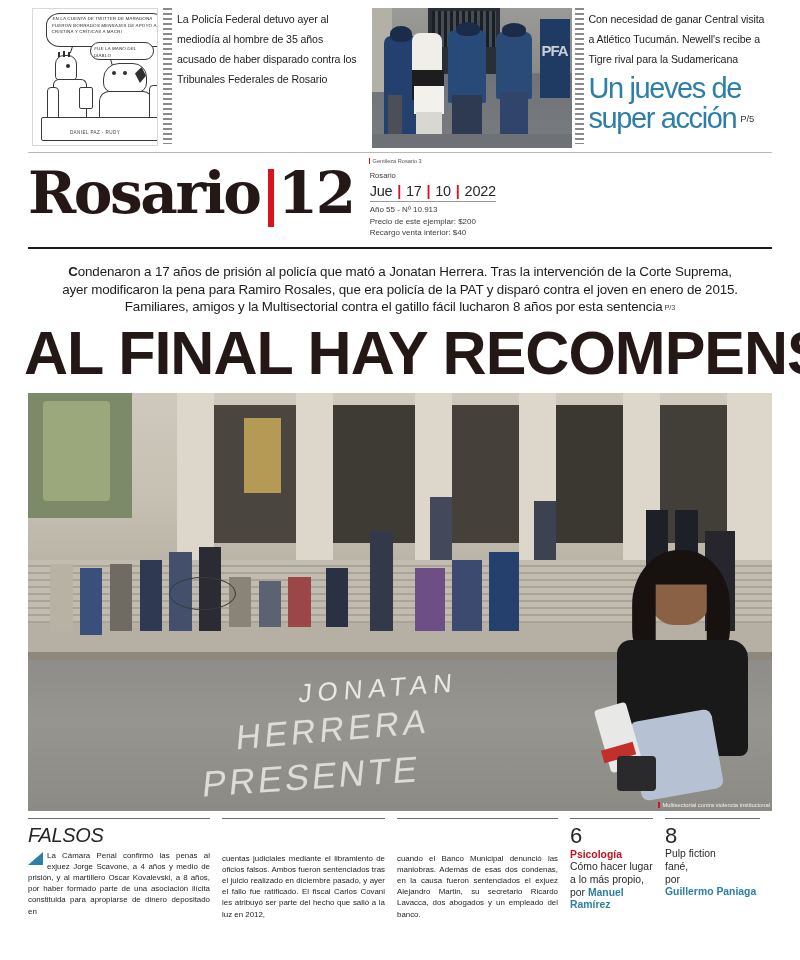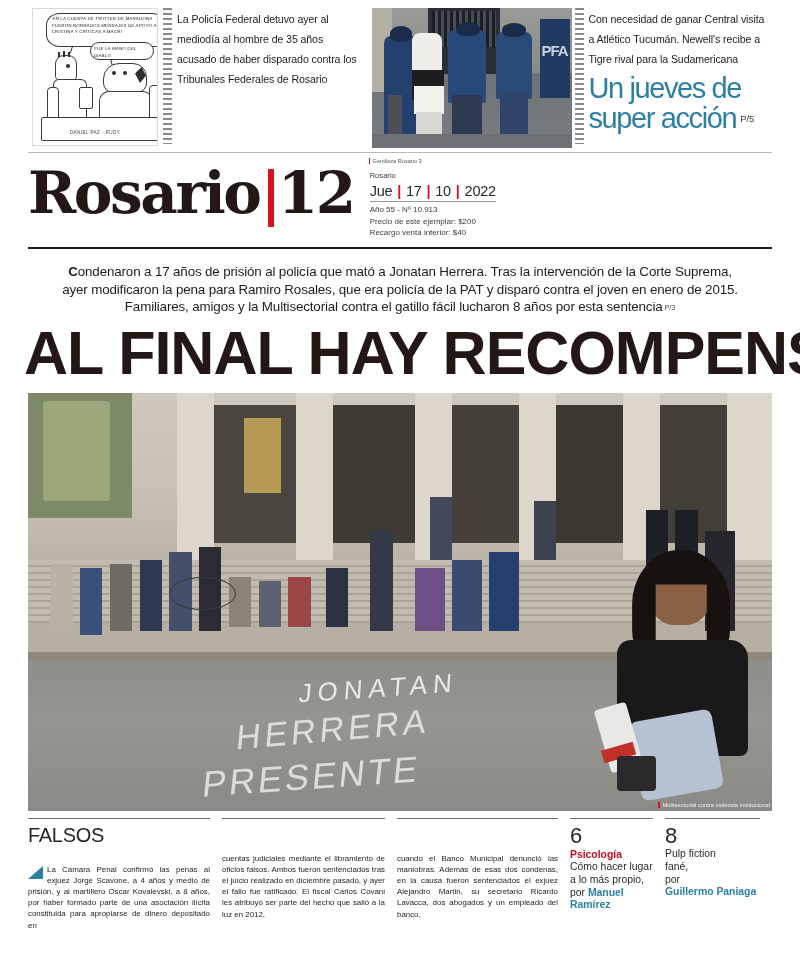--- a/index.html
+++ b/index.html
@@ -111,21 +111,21 @@
   
   .footer { display:flex; margin:7px 28px 0 28px; }
   .fcol { padding-right:12px; }
   .fcol .top-rule { height:1.3px; background:#6d6d6d; margin-bottom:5px; }
   .fcol-a { flex:0 0 194px; }
   .fcol-b { flex:0 0 175px; }
   .fcol-c { flex:0 0 173px; }
   .fcol-d { flex:0 0 95px; }
   .fcol-e { flex:0 0 95px; padding-right:0; }
 
-  .sect-title { font-size:20px; line-height:23px; color:#262626; font-weight:400; letter-spacing:-.3px; margin-bottom:17px; }
+  .sect-title { font-size:20px; line-height:23px; color:#262626; font-weight:400; letter-spacing:-.3px; margin-bottom:3px;font-style:italic; }
   .body-txt { font-size:7.9px; line-height:11.1px; color:#232323; text-align:justify; }
   .tri { float:left; width:0; height:0; margin:2px 4px 0 0;
     border-left:15px solid transparent; border-bottom:13px solid #2c7fa6; }
 
   .num { font-size:22px; line-height:24px; color:#262626; font-weight:400; }
   .cat { font-size:10.4px; line-height:13px; color:#c1121f; font-weight:700; }
   .desc { font-size:10.4px; line-height:12.8px; color:#2a2a2a; }
   .byline { font-size:10.4px; line-height:12.8px; color:#2c7fa6; font-weight:700; }
   .desc .plain { color:#2a2a2a; font-weight:400; }
 </style>

